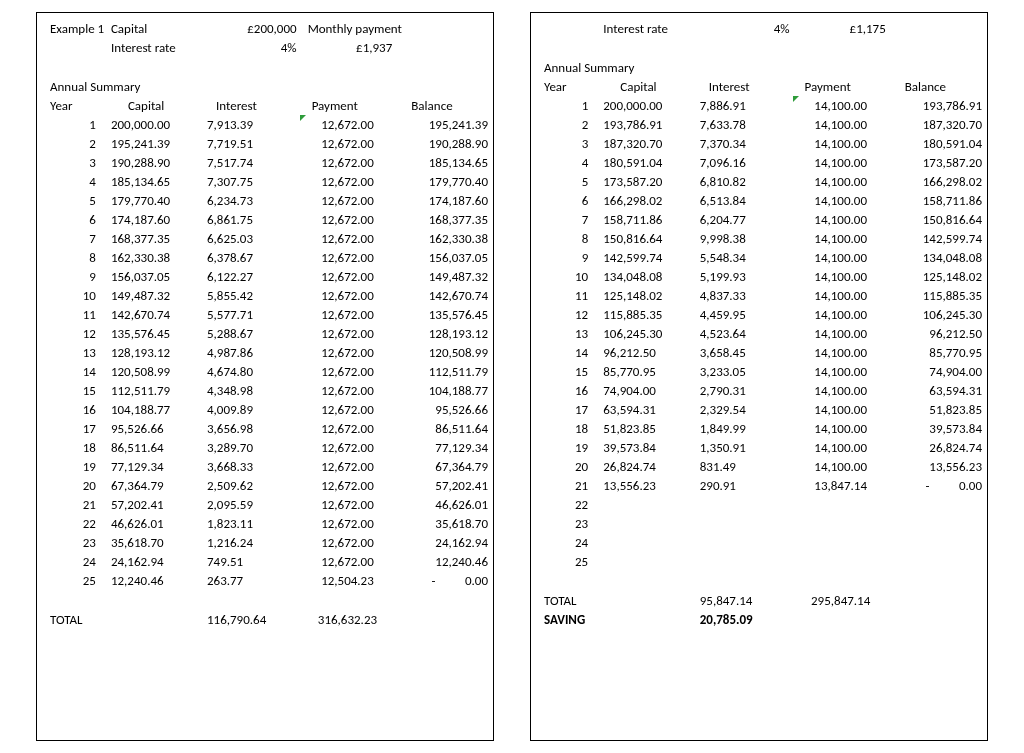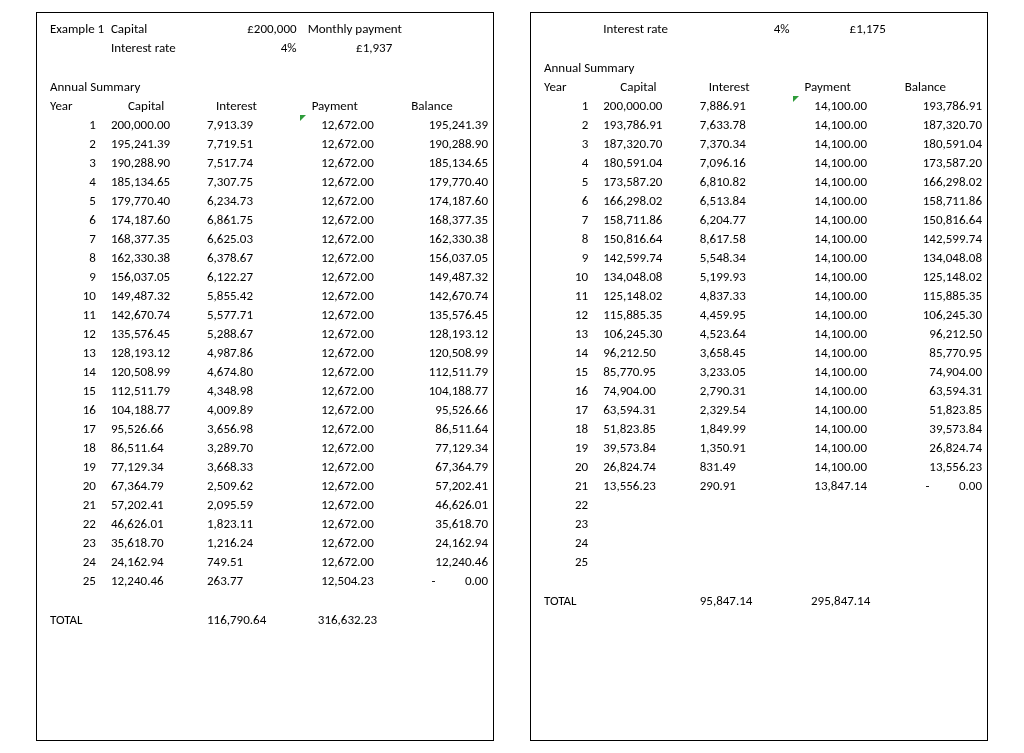--- a/index.html
+++ b/index.html
@@ -364,21 +364,21 @@
       <tr>
         <td class="col-year">7</td>
         <td class="col-cap">158,711.86</td>
         <td class="col-int">6,204.77</td>
         <td class="col-pay ">14,100.00</td>
         <td class="col-bal">150,816.64</td>
       </tr>
       <tr>
         <td class="col-year">8</td>
         <td class="col-cap">150,816.64</td>
-        <td class="col-int">8,617.58</td>
+        <td class="col-int">9,998.38</td>
         <td class="col-pay ">14,100.00</td>
         <td class="col-bal">142,599.74</td>
       </tr>
       <tr>
         <td class="col-year">9</td>
         <td class="col-cap">142,599.74</td>
         <td class="col-int">5,548.34</td>
         <td class="col-pay ">14,100.00</td>
         <td class="col-bal">134,048.08</td>
       </tr>
@@ -499,17 +499,23 @@
           </tr>
           <tr class="spacer">
             <td colspan="5"></td>
           </tr>
     <tr>
       <td class="label" colspan="2">TOTAL</td>
       <td class="col-int">95,847.14</td>
       <td class="col-pay">295,847.14</td>
       <td></td>
     </tr>
+      <tr>
+        <td class="label bold" colspan="2">SAVING</td>
+        <td class="col-int bold">20,785.09</td>
+        <td></td>
+            <td></td>
+      </tr>
         </tbody>
     </table>
   </div>
 
 </div>
 
 </body></html>

